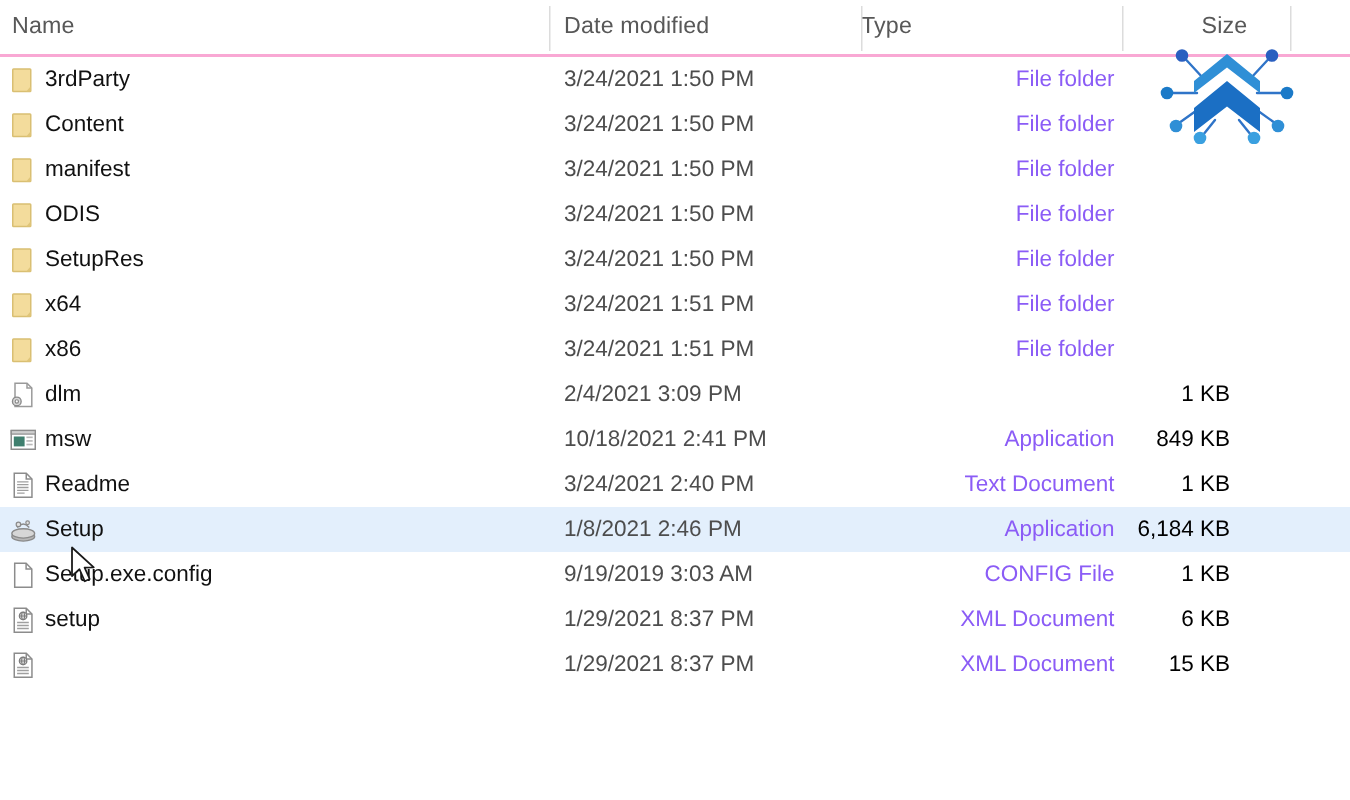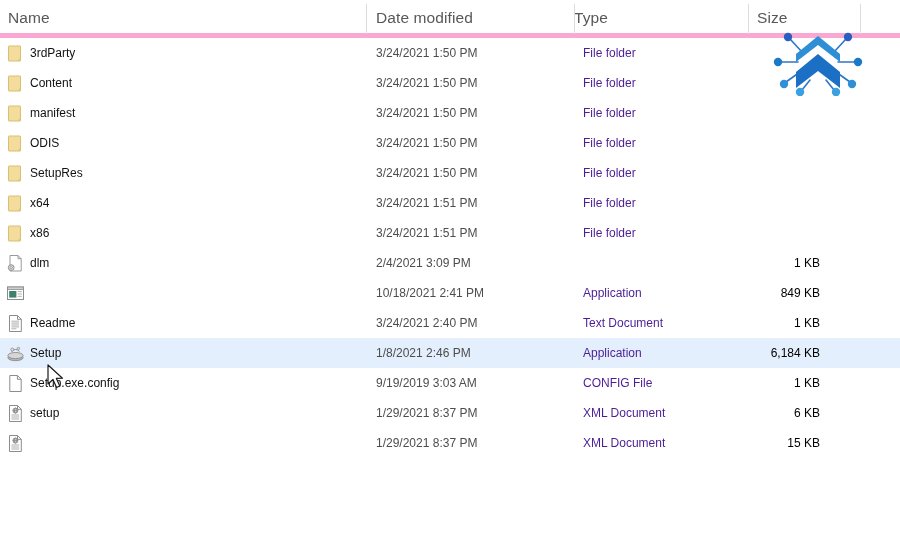--- a/index.html
+++ b/index.html
@@ -18,21 +18,21 @@
     height: 533px;
     background: #ffffff;
   }
 
   
   .header-row {
     position: relative;
     height: 38px;
     width: 900px;
     background: #ffffff;
-    border-bottom: 5px solid #f9a8d4;
+    border-bottom: 2px solid #f9a8d4;
   }
   .header-cell {
     position: absolute;
     top: 9px;
     font-size: 15.5px;
     color: #585858;
     letter-spacing: .1px;
     white-space: nowrap;
   }
   .col-sep {
@@ -40,21 +40,21 @@
     top: 4px;
     width: 1px;
     height: 30px;
     background: #dcdcdc;
   }
 
   
   .c-name { left: 8px; }
   .c-date { left: 376px; text-align: right; }
   .c-type { left: 574px; }
-  .c-size { left: 757px; }
+  .c-size { left: 801px; }
 
   .sep-1 { left: 366px; }
   .sep-2 { left: 574px; }
   .sep-3 { left: 748px; }
   .sep-4 { left: 860px; }
 
   
   .file-list {
     position: relative;
     width: 900px;
@@ -64,38 +64,39 @@
     height: 30px;
     width: 900px;
   }
   .row.selected { background: #e3effc; }
 
   .cell {
     position: absolute;
     top: 0;
     height: 30px;
     line-height: 30px;
-    font-size: 12px;
+    font-size: 15px;
     white-space: nowrap;
     overflow: hidden;
   }
   .cell-name {
     left: 30px;
     width: 330px;
     color: #111111;
   }
   .cell-date {
     left: 376px;
     width: 195px;
     color: #4d4d4d;
   }
   .cell-type {
     left: 583px;
     width: 160px;
-    color: #4c1d95;
+    color: #8b5cf6;
+    text-align: right;
   }
   .cell-size {
     left: 724px;
     width: 96px;
     color: #000000;
     text-align: right;
   }
 
   
   .icon {
@@ -248,20 +249,21 @@
         <span class="icon">
           <svg viewBox="0 0 19 19">
             <rect x="1.5" y="3" width="16" height="12.5" fill="#ffffff" stroke="#8c8c8c" stroke-width="1"></rect>
             <rect x="1.5" y="3" width="16" height="2.4" fill="#cfcfcf" stroke="#8c8c8c" stroke-width="0.8"></rect>
             <rect x="3.2" y="7" width="7.2" height="6.6" fill="#3f7f6e"></rect>
             <rect x="11.6" y="7" width="4.2" height="1.1" fill="#b9b9b9"></rect>
             <rect x="11.6" y="9.4" width="4.2" height="1.1" fill="#b9b9b9"></rect>
             <rect x="11.6" y="11.8" width="4.2" height="1.1" fill="#b9b9b9"></rect>
           </svg>
         </span>
+        <span class="cell cell-name">msw</span>
         <span class="cell cell-date">10/18/2021 2:41 PM</span>
         <span class="cell cell-type">Application</span>
         <span class="cell cell-size">849 KB</span>
       </div>
       <div class="row">
         <span class="icon">
           <svg viewBox="0 0 19 19">
             <path d="M3.5 1.5 h8 l3.8 3.8 V17.5 H3.5 Z" fill="#ffffff" stroke="#8c8c8c" stroke-width="1"></path>
             <path d="M11.5 1.5 v3.8 h3.8" fill="none" stroke="#8c8c8c" stroke-width="1"></path>
             <g stroke="#9f9f9f" stroke-width="0.85">

